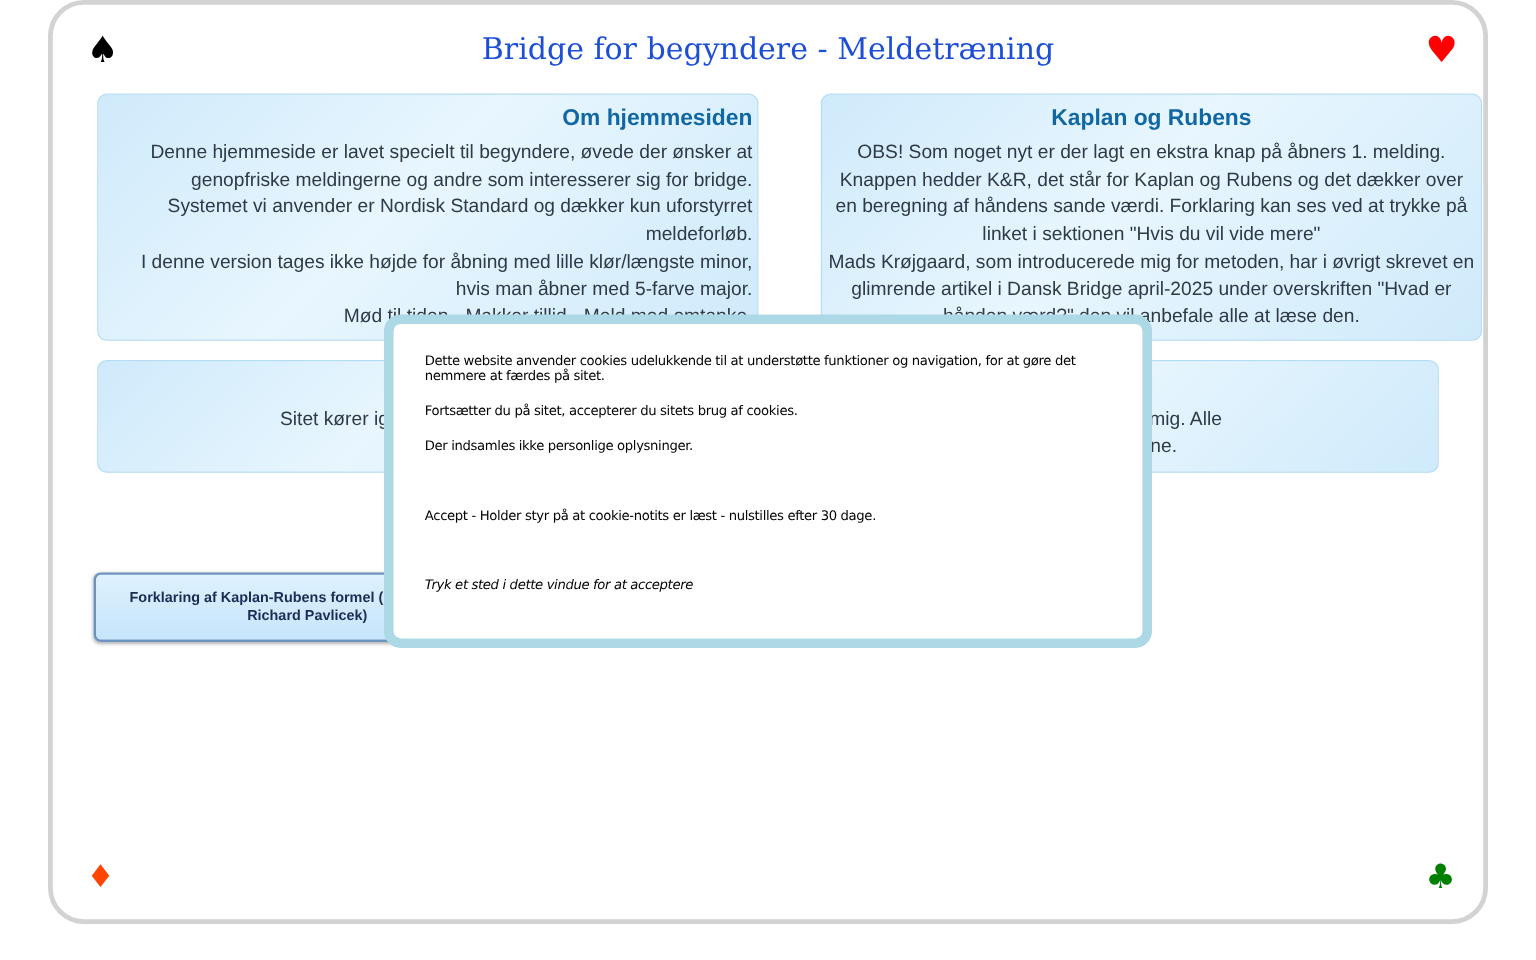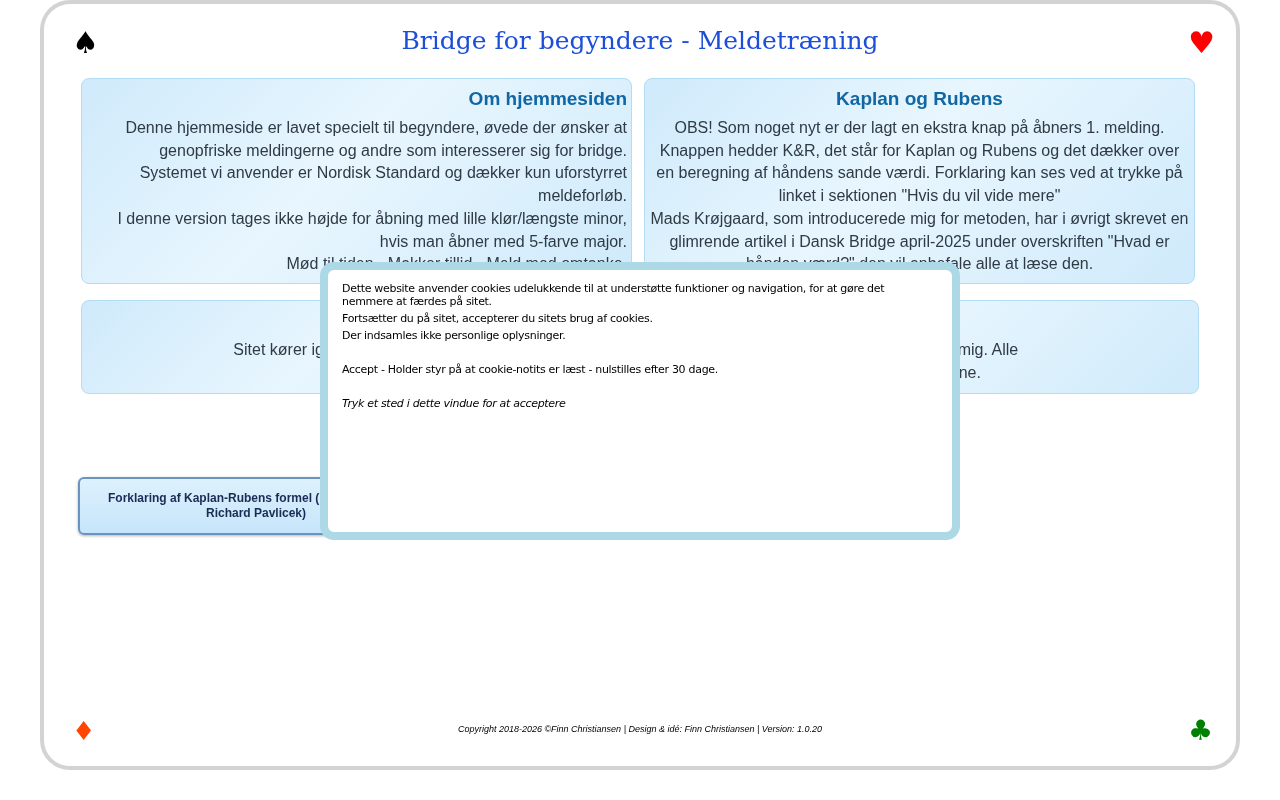--- a/index.html
+++ b/index.html
@@ -19,21 +19,21 @@
     }
     .card {
       position: absolute; border: 1px solid #b3dcf5; border-radius: 8px;
       background: linear-gradient(135deg, #cfeafb 0%, #e8f6fe 45%, #cfeafb 100%);
       text-align: center; color: #2f3a45; font-size: 16px; line-height: 22.7px;
       box-sizing: border-box; padding: 8px 4px; overflow: hidden;
     }
     .card h2 { margin: 0 0 6px 0; font-size: 19px; color: #1167a3; font-weight: bold; line-height: 24px; }
     .card p { margin: 0; }
     .c1 { left: 37px; top: 74px; width: 551px; height: 206px; text-align: right; }
-    .c2 { left: 600px; top: 74px; width: 551px; height: 206px; }
+    .c2 { left: 640px; top: 74px; width: 551px; height: 206px; }
     .c3 { left: 37px; top: 296px; width: 551px; height: 94px; }
     .c4 { left: 604px; top: 296px; width: 551px; height: 94px; }
     .c3 .body, .c4 .body { margin-top: 30px; }
     .linkbtn {
       position: absolute; top: 473px; height: 58px; box-sizing: border-box;
       border: 2px solid #6b93c0; border-radius: 6px;
       background: linear-gradient(#def1fd, #c6e5fb);
       box-shadow: 0 1px 3px rgba(0,0,0,0.3);
       display: flex; align-items: center; justify-content: center;
       text-align: center; font-weight: bold; font-size: 12px; line-height: 15px; color: #1a2c54;
@@ -45,21 +45,21 @@
       position: absolute; left: 0; right: 0; top: 720px; text-align: center;
       font-size: 9px; font-style: italic; color: #000;
     }
     .cookie {
       position: absolute; left: 320px; top: 262px; width: 640px; height: 278px;
       box-sizing: border-box; border: 8px solid #add8e6; border-radius: 14px;
       background: #fff; padding: 8px 10px; font-size: 11px; line-height: 13px; color: #000;
       font-family: "DejaVu Sans", sans-serif; cursor: pointer;
       letter-spacing: -0.3px;
     }
-    .cookie p { margin: 4px; }
+    .cookie p { margin: 16px; }
     .cookie .gap { height: 13px; }
     .cookie em { font-style: italic; }
   </style>
 </head>
 <body>
 
 <div class="frame">
   <span class="suit spade">♠</span>
   <div class="title">Bridge for begyndere - Meldetræning</div>
   <span class="suit heart">♥</span>
@@ -88,21 +88,20 @@
   <div class="card c4">
     <div class="body">
       <p>er meget gerne til mig. Alle</p>
       <p>ter bedste evne.</p>
     </div>
   </div>
 
   <div class="linkbtn b1">Forklaring af Kaplan-Rubens formel (Hjemmeside af Richard Pavlicek)</div>
 
   <span class="suit diamond">♦</span>
-  <div class="footer">Copyright 2018-2026 ©Finn Christiansen | Design &amp; idé: Finn Christiansen | Version: 1.0.20</div>
   <span class="suit club">♣</span>
 </div>
 
 <div class="cookie">
   <p>Dette website anvender cookies udelukkende til at understøtte funktioner og navigation, for at gøre det nemmere at færdes på sitet.</p>
   <p>Fortsætter du på sitet, accepterer du sitets brug af cookies.</p>
   <p>Der indsamles ikke personlige oplysninger.</p>
   <div class="gap"></div>
   <p>Accept - Holder styr på at cookie-notits er læst - nulstilles efter 30 dage.</p>
   <div class="gap"></div>

